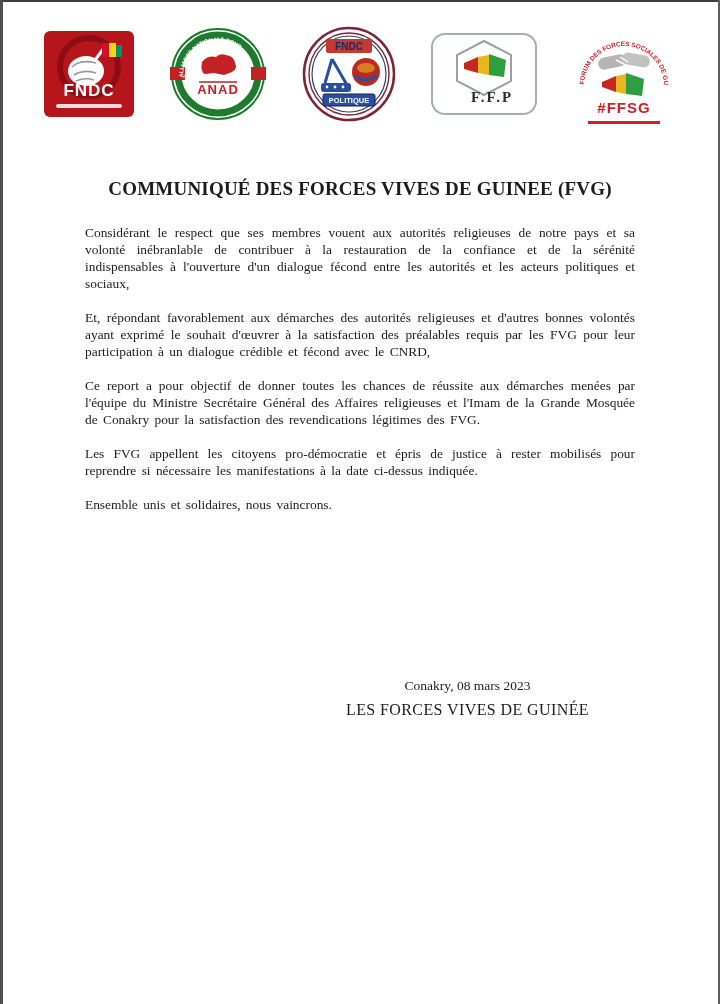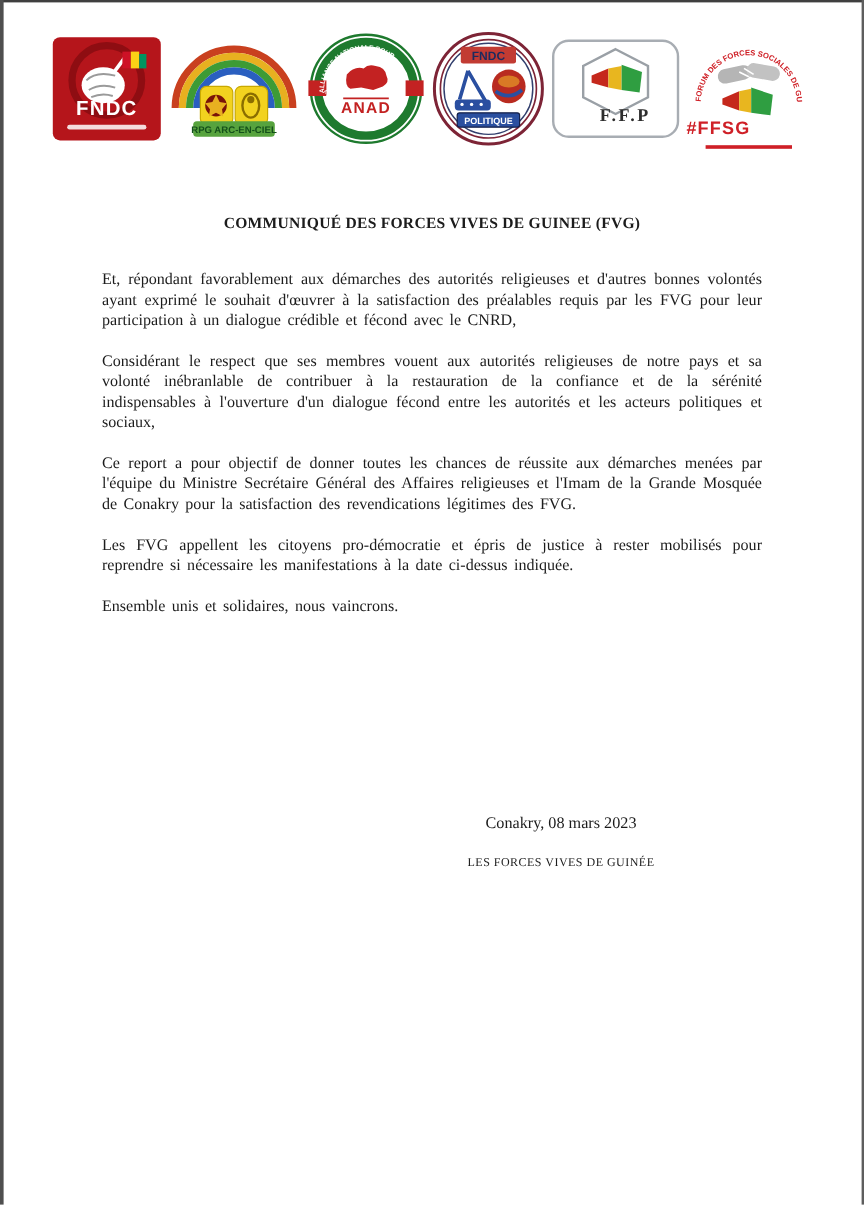--- a/index.html
+++ b/index.html
@@ -23,36 +23,36 @@
 
   .logo-rpg{width:110px;height:88px;}
   .logo-anad{width:98px;height:96px;}
   .logo-fndcpol{width:94px;height:96px;}
 
   .logo-ffp{width:106px;height:82px;background:#fff;border:2px solid #a8adb3;border-radius:14px;box-sizing:border-box;}
   .logo-ffp .ffp-label{position:absolute;left:0;right:0;bottom:7px;text-align:center;
         color:#2d2d2d;font-weight:bold;font-size:15px;letter-spacing:2px;padding-left:16px;}
 
   .logo-ffsg{width:104px;height:100px;}
-  .logo-ffsg .ffsg-label{position:absolute;left:0;right:0;bottom:8px;text-align:left;
+  .logo-ffsg .ffsg-label{position:absolute;left:0;right:0;bottom:8px;text-align:center;
         color:#cf2027;font-family:"Liberation Sans",sans-serif;font-weight:bold;font-size:15px;letter-spacing:1px;}
   .logo-ffsg .red-base{position:absolute;left:16px;right:16px;bottom:0;height:3px;background:#cf2027;}
 
   svg{display:block;}
   .abs{position:absolute;top:0;left:0;}
 
   
   .doc-title{position:absolute;top:178px;left:0;width:720px;text-align:center;
-        font-weight:bold;font-size:13px;letter-spacing:.2px;}
+        font-weight:bold;font-size:19px;letter-spacing:.2px;}
   .doc-body{position:absolute;top:224px;left:85px;width:550px;}
   .doc-body p{margin:0 0 17px 0;font-size:13.4px;line-height:17px;
         text-align:justify;word-spacing:2px;}
   .signoff{position:absolute;top:678px;left:215px;width:505px;text-align:center;}
   .signoff .place-date{font-size:13.5px;}
-  .signoff .signature{margin-top:20px;font-size:10px;letter-spacing:.4px;}
+  .signoff .signature{margin-top:7px;font-size:16px;letter-spacing:.4px;}
 </style>
 </head>
 <body>
 
 <div class="page">
   <div class="photo-edge-top"></div>
   <div class="photo-edge-left"></div>
   <div class="photo-edge-right"></div>
 
   <div class="logos">
@@ -66,40 +66,20 @@
           <rect x="65" y="12" width="7" height="14" fill="#fcd116"></rect>
           <rect x="72" y="14" width="6" height="12" fill="#009460"></rect>
         </g>
         <ellipse cx="42" cy="40" rx="18" ry="15" fill="#ffffff"></ellipse>
         <path d="M28 36 q8 -8 24 -4 M30 44 q10 -6 22 -2 M32 50 q9 -4 18 -1" stroke="#9a9a9a" stroke-width="1.6" fill="none"></path>
       </svg>
       <div class="fndc-label">FNDC</div>
       <div class="tagline-strip"></div>
     </div>
 
-    <div class="logo logo-rpg">
-      <svg class="abs" width="110" height="88" viewBox="0 0 110 88">
-        <path d="M6 60 A49 49 0 0 1 104 60" fill="none" stroke="#c9401f" stroke-width="6"></path>
-        <path d="M12 60 A43 43 0 0 1 98 60" fill="none" stroke="#e8b020" stroke-width="6"></path>
-        <path d="M18 60 A37 37 0 0 1 92 60" fill="none" stroke="#3d9b35" stroke-width="6"></path>
-        <path d="M24 60 A31 31 0 0 1 86 60" fill="none" stroke="#2a5fc0" stroke-width="6"></path>
-        <g>
-          <rect x="27" y="42" width="27" height="32" rx="5" fill="#f2d21f" stroke="#c9a900"></rect>
-          <rect x="56" y="42" width="27" height="32" rx="5" fill="#f2d21f" stroke="#c9a900"></rect>
-          <circle cx="40" cy="58" r="9" fill="#7a1408"></circle>
-          <path d="M40 49 l3 6 6 1 -4 5 1 6 -6 -3 -6 3 1 -6 -4 -5 6 -1 z" fill="#e8b020"></path>
-          <ellipse cx="69" cy="58" rx="7" ry="10" fill="none" stroke="#8a6d00" stroke-width="2"></ellipse>
-          <circle cx="69" cy="53" r="3" fill="#8a6d00"></circle>
-        </g>
-        <rect x="21" y="71" width="68" height="13" rx="3" fill="#57a33e"></rect>
-      </svg>
-      <svg class="abs" width="110" height="88" viewBox="0 0 110 88">
-        <text x="55" y="81" text-anchor="middle" font-family="Liberation Sans, sans-serif" font-weight="bold" font-size="8" fill="#14501a">RPG ARC-EN-CIEL</text>
-      </svg>
-    </div>
 
     <div class="logo logo-anad">
       <svg class="abs" width="98" height="96" viewBox="0 0 98 96">
         <defs>
           <path id="anadTop" d="M 16,62 A 35,35 0 1 1 82,62"></path>
           <path id="anadBot" d="M 13,46 A 37,37 0 0 0 85,46"></path>
         </defs>
         <ellipse cx="49" cy="48" rx="46" ry="45" fill="#ffffff" stroke="#1e7a2e" stroke-width="2"></ellipse>
         <ellipse cx="49" cy="48" rx="40" ry="39" fill="#ffffff" stroke="#1e7a2e" stroke-width="7"></ellipse>
         <rect x="1" y="41" width="15" height="13" fill="#c32222"></rect>
@@ -174,22 +154,22 @@
         </g>
       </svg>
       <div class="ffsg-label">#FFSG</div>
       <div class="red-base"></div>
     </div>
   </div>
 
   <div class="doc-title">COMMUNIQUÉ DES FORCES VIVES DE GUINEE (FVG)</div>
 
   <div class="doc-body">
+    <p>Considérant le respect que ses membres vouent aux autorités religieuses de notre pays et sa volonté inébranlable de contribuer à la restauration de la confiance et de la sérénité indispensables à l'ouverture d'un dialogue fécond entre les autorités et les acteurs politiques et sociaux,</p>
     <p>Et, répondant favorablement aux démarches des autorités religieuses et d'autres bonnes volontés ayant exprimé le souhait d'œuvrer à la satisfaction des préalables requis par les FVG pour leur participation à un dialogue crédible et fécond avec le CNRD,</p>
-    <p>Considérant le respect que ses membres vouent aux autorités religieuses de notre pays et sa volonté inébranlable de contribuer à la restauration de la confiance et de la sérénité indispensables à l'ouverture d'un dialogue fécond entre les autorités et les acteurs politiques et sociaux,</p>
     <p>Ce report a pour objectif de donner toutes les chances de réussite aux démarches menées par l'équipe du Ministre Secrétaire Général des Affaires religieuses et l'Imam de la Grande Mosquée de Conakry pour la satisfaction des revendications légitimes des FVG.</p>
     <p>Les FVG appellent les citoyens pro-démocratie et épris de justice à rester mobilisés pour reprendre si nécessaire les manifestations à la date ci-dessus indiquée.</p>
     <p>Ensemble unis et solidaires, nous vaincrons.</p>
   </div>
 
   <div class="signoff">
     <div class="place-date">Conakry, 08 mars 2023</div>
     <div class="signature">LES FORCES VIVES DE GUINÉE</div>
   </div>
 </div>

